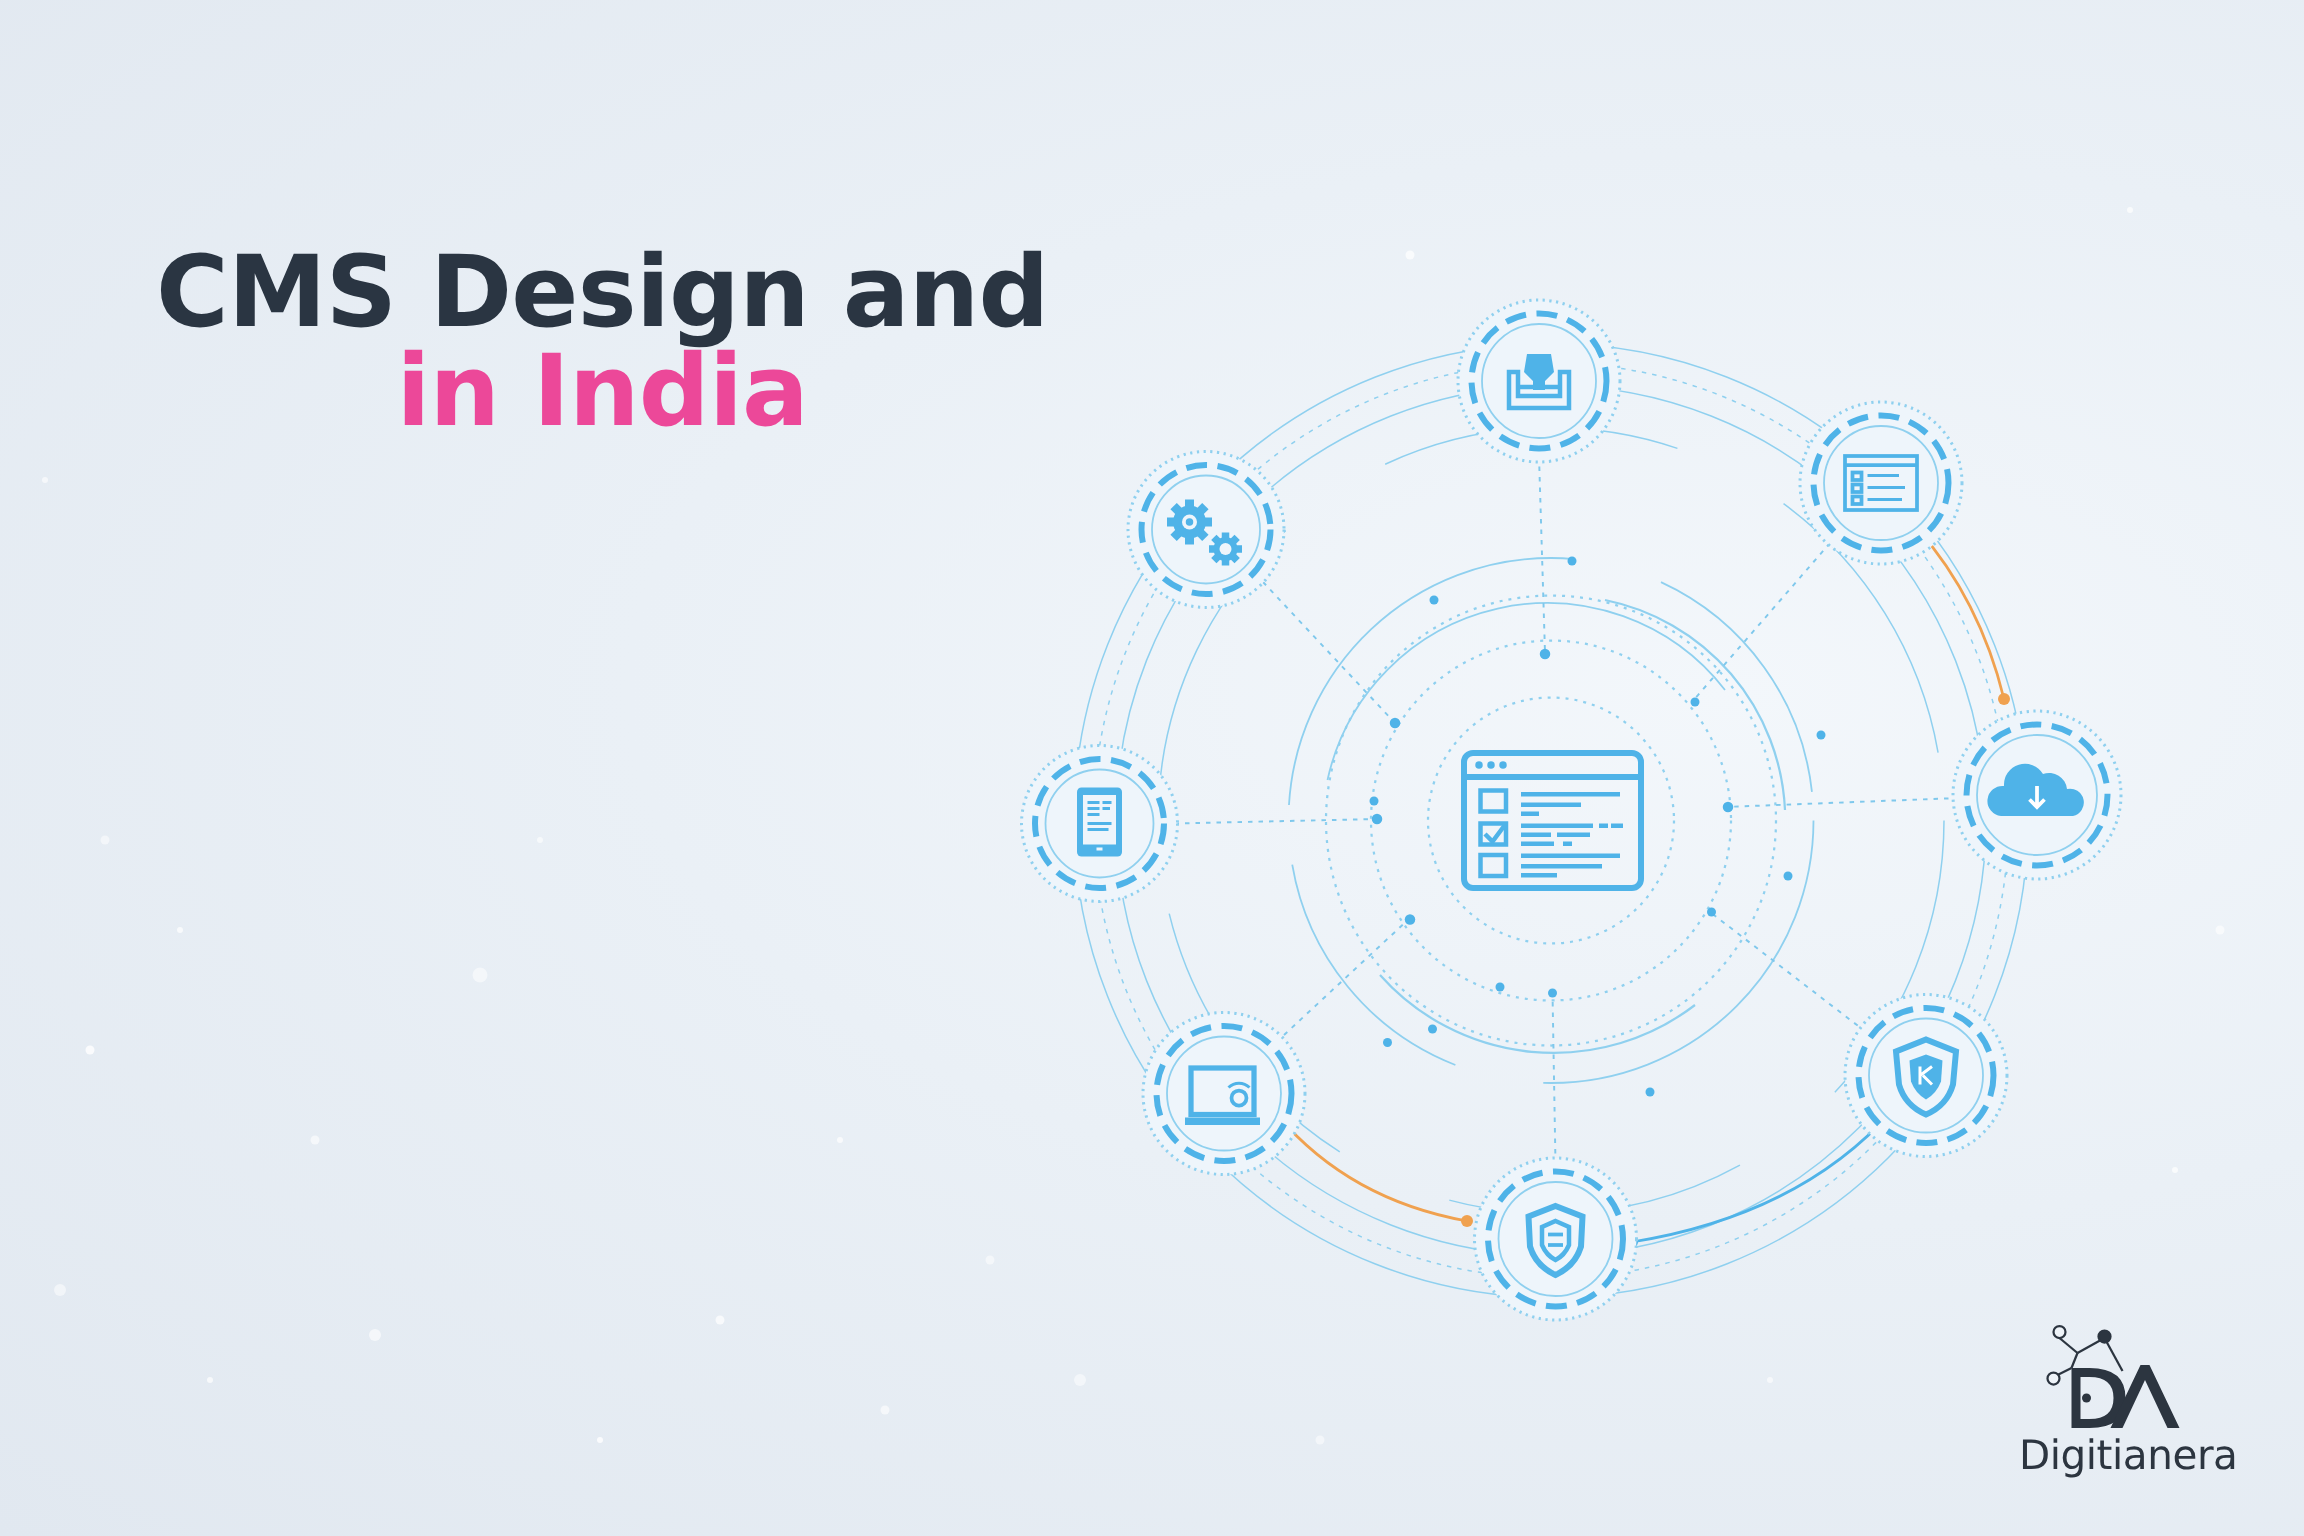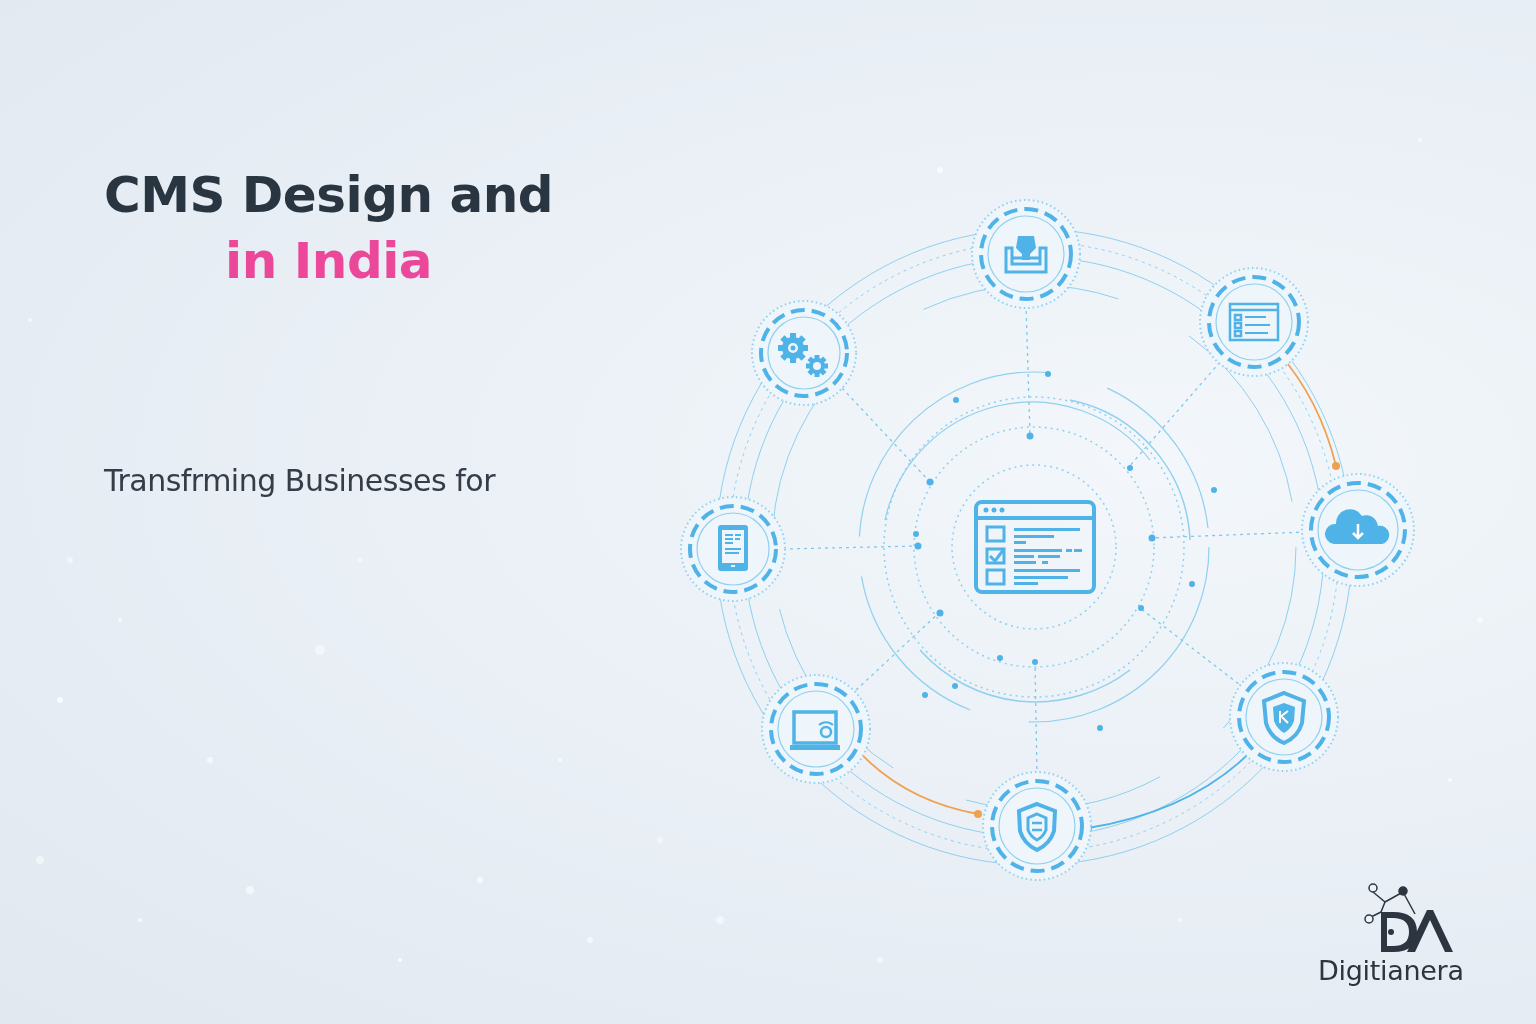--- a/index.html
+++ b/index.html
@@ -5,34 +5,34 @@
   html, body { margin: 0; padding: 0; }
   body {
     width: 1536px; height: 1024px; overflow: hidden; position: relative;
     background: radial-gradient(ellipse at 75% 45%, #f3f7fb 0%, #eaf0f6 45%, #e1e8f0 100%);
     font-family: "Liberation Sans", sans-serif;
   }
   .sparkles { position: absolute; inset: 0; pointer-events: none; }
   .headline {
     position: absolute; left: 104px; top: 162px; margin: 0;
     font-family: "DejaVu Sans", sans-serif; font-weight: bold;
-    font-size: 50px; line-height: 66px; color: #2a3542; letter-spacing: -0.5px;
+    font-size: 66px; line-height: 66px; color: #2a3542; letter-spacing: -0.5px;
   }
   .headline .line { display: block; }
   .headline .accent { color: #ec4899; text-align: center; }
   .tagline {
     position: absolute; left: 104px; top: 460px; margin: 0;
     font-family: "DejaVu Sans", sans-serif; font-weight: normal;
     font-size: 30px; line-height: 41px; color: #343d48; letter-spacing: -0.5px;
   }
   .tagline .line { display: block; }
   .diagram { position: absolute; left: 0; top: 0; width: 1536px; height: 1024px; }
   .logo { position: absolute; left: 1345px; top: 872px; width: 170px; height: 120px; }
   .logo-text {
-    position: absolute; left: 1318px; top: 955px;
+    position: absolute; left: 1346px; top: 955px;
     font-family: "DejaVu Sans", sans-serif; font-size: 27px; color: #2c3540; letter-spacing: -0.3px;
   }
 </style>
 </head>
 <body>
 
 <svg class="sparkles" width="1536" height="1024">
   <g fill="#ffffff">
     <circle cx="60" cy="700" r="3" opacity="0.8"></circle>
     <circle cx="120" cy="620" r="2" opacity="0.7"></circle>
@@ -58,21 +58,20 @@
     <circle cx="720" cy="920" r="4" opacity="0.5"></circle>
   </g>
 </svg>
 
 <h1 class="headline">
   <span class="line">CMS Design and</span>
   <span class="line accent">in India</span>
 </h1>
 
 <p class="tagline">
-  <span class="line">Transfrming Businesses for</span>
 </p>
 
 <svg class="diagram" width="1536" height="1024" viewBox="0 0 1536 1024">
   <g fill="none" stroke="#8fd0ef" stroke-width="1.5">
 
     <circle cx="1034" cy="547" r="82" stroke-dasharray="2 4"></circle>
     <circle cx="1034" cy="547" r="120" stroke-dasharray="2 4"></circle>
     <circle cx="1034" cy="547" r="150" stroke-dasharray="2 4"></circle>
     <path d="M 885 520 A 150 150 0 0 1 1150 460" stroke-width="1.2"></path>
     <path d="M 1070 400 A 150 150 0 0 1 1190 540"></path>

